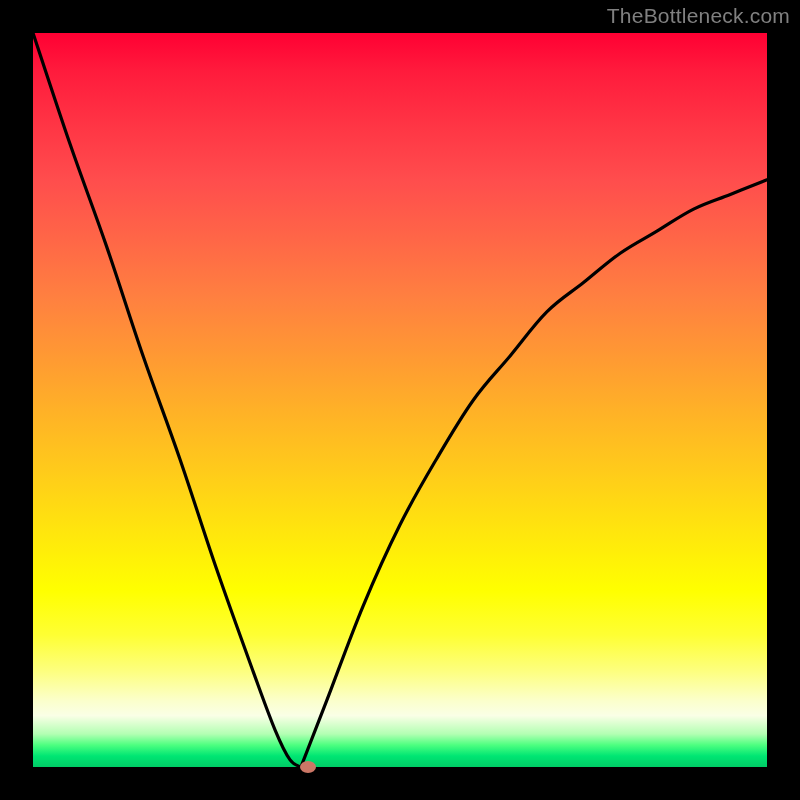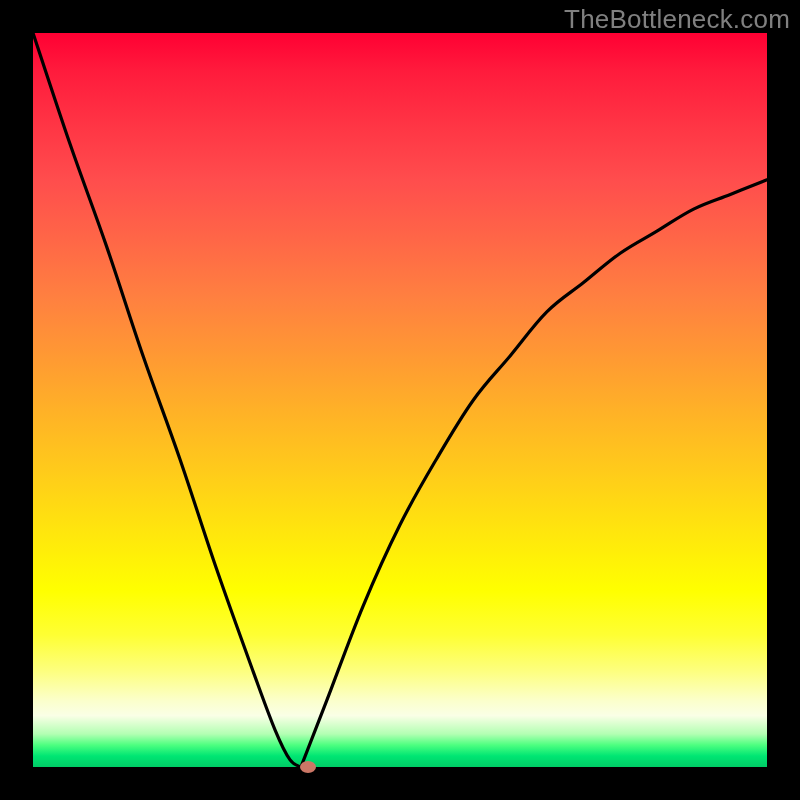--- a/index.html
+++ b/index.html
@@ -45,21 +45,21 @@
       #4dff80 97%,
       #00e673 98.5%,
       #00cc66 100%
     );
   }
   .watermark {
     position: absolute;
     top: 4px;
     right: 10px;
     color: #808080;
-    font-size: 26px;
+    font-size: 21px;
     font-weight: 500;
     letter-spacing: 0.2px;
     z-index: 10;
   }
   svg.curve {
     position: absolute;
     top: 0;
     left: 0;
     width: 734px;
     height: 734px;

